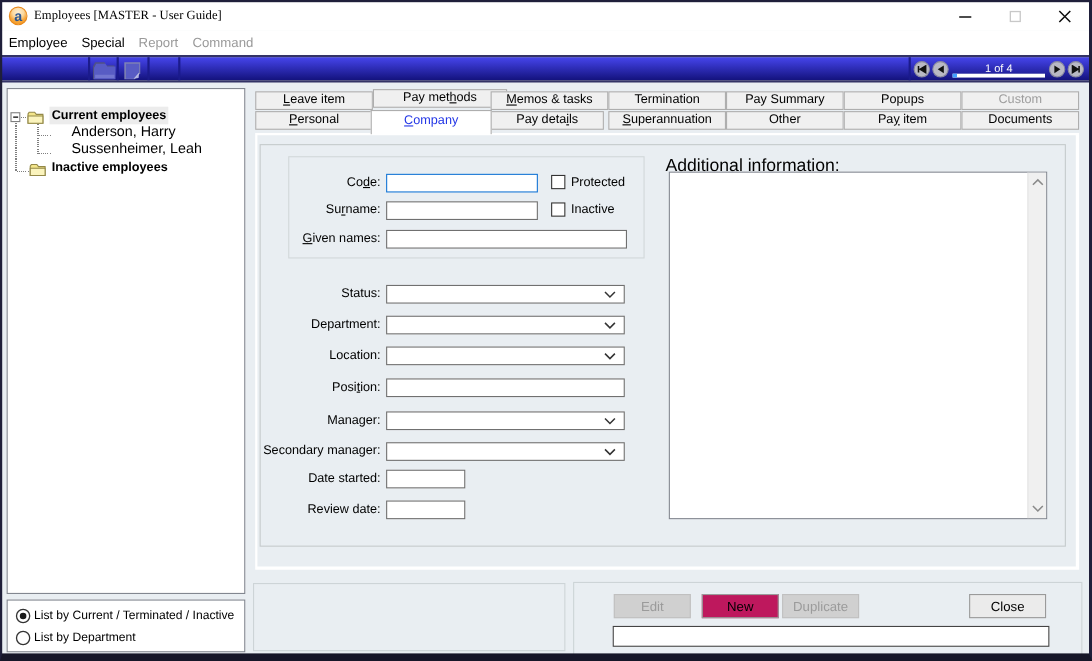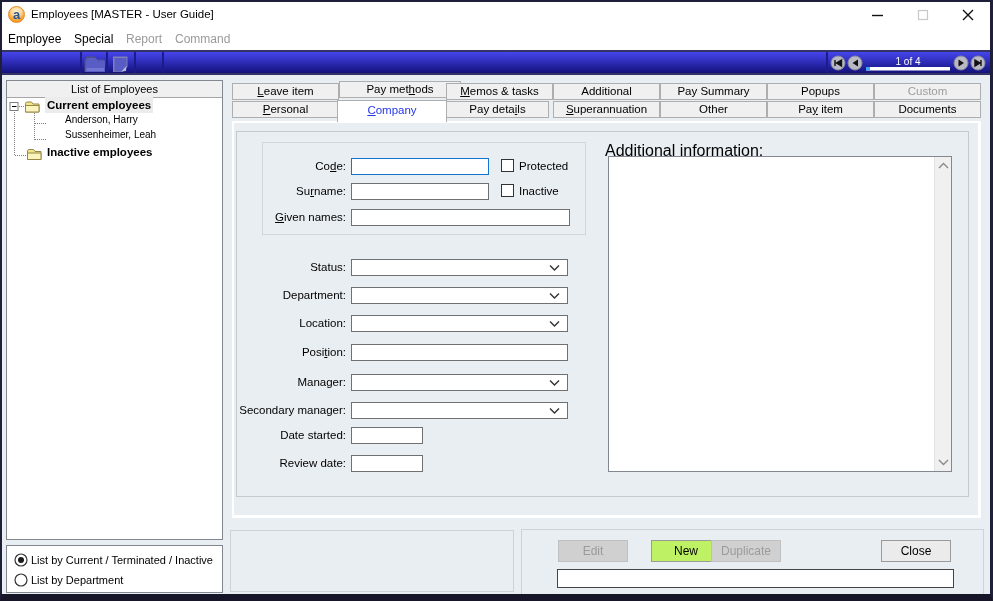--- a/index.html
+++ b/index.html
@@ -12,42 +12,42 @@
   border-top:2px solid #1f1f3a; border-left:2px solid #1f1f3a;
   border-right:3px solid #1f1f3a; border-bottom:7px solid #161628; pointer-events:none; }
 
 
 #titlebar { position:absolute; left:0; top:0; width:990px; height:28px; background:#ffffff; }
 #appicon { position:absolute; left:8px; top:6px; width:17px; height:17px; border-radius:50%;
   background:radial-gradient(circle at 50% 28%, #fdeed2 0%, #fbd9a0 38%, #f7a93f 62%, #ef8d12 100%);
   border:1px solid #e8891b; }
 #appicon span { position:absolute; left:0; top:0; width:100%; height:100%;
   font-size:13px; font-weight:bold; color:#2b5591; text-align:center; line-height:15px; }
-#title { position:absolute; left:31px; top:8px; font-size:11.5px; color:#000; }
+#title { position:absolute; left:31px; top:8px; font-size:11.5px; color:#000;font-family:Liberation Serif, serif; }
 
 
 #menubar { position:absolute; left:0; top:28px; width:990px; height:22px; background:#ffffff; font-size:12px; }
 #menubar span { position:absolute; top:4px; }
 
 
 #bluebar { position:absolute; left:0; top:50px; width:990px; height:25px;
   background:linear-gradient(#4645ec, #13127c);
   border-top:2px solid #333366; border-bottom:2px solid #333366; }
 .sep { position:absolute; top:0; width:2px; height:21px; background:#1b1b8c; }
 #bluetitle { position:absolute; left:0; top:0px; width:100%; text-align:center;
   color:#ffffff; font-size:16.5px; font-weight:bold; }
 
 
 #main { position:absolute; left:0; top:75px; width:990px; height:519px; background:#e9eef2; }
 
 
 #tree { position:absolute; left:6px; top:5px; width:217px; height:460px; background:#ffffff; border:1px solid #828790; }
 #treehdr { position:absolute; left:0; top:0; width:100%; height:17px; background:#f0f0f0;
   border-bottom:1px solid #a6a6a6; text-align:center; font-size:11px; line-height:17px; }
-.trow { position:absolute; left:0; font-size:10px; height:16px; line-height:16px; white-space:nowrap; }
+.trow { position:absolute; left:0; font-size:13px; height:16px; line-height:16px; white-space:nowrap; }
 
 
 #radiobox { position:absolute; left:6px; top:470px; width:217px; height:48px; background:#ffffff; border:1px solid #828790; font-size:11px; white-space:nowrap; }
 
 
 .tab { position:absolute; height:17px; background:#f0f0f0; border:1px solid #aeaeae;
   font-size:11.5px; text-align:center; line-height:15px; }
 #tabpage { position:absolute; left:232px; top:46px; width:749px; height:397px; background:#e9eef2;
   border:2px solid #ffffff; border-bottom:3px solid #ffffff; border-right:3px solid #ffffff; }
 #innerpanel { position:absolute; left:2px; top:8px; width:733px; height:366px; border:1px solid #c5cacc; }
@@ -61,21 +61,20 @@
 
 
 .botpanel { position:absolute; background:#e9eef2; border:1px solid #cdd4d7; }
 .pbtn { position:absolute; width:70px; height:22px; font-size:12px; text-align:center; line-height:20px; }
 </style>
 </head>
 <body>
 <div id="main">
 
   <div id="tree">
-    <div id="treehdr">List of Employees</div>
     <svg width="215" height="100" style="position:absolute;left:0;top:18px;">
       <g stroke="#7f7f7f" stroke-width="1" stroke-dasharray="1,1" fill="none" shape-rendering="crispEdges">
         <line x1="12" y1="7.5" x2="19" y2="7.5"></line>
         <line x1="7.5" y1="13" x2="7.5" y2="57"></line>
         <line x1="8" y1="56.5" x2="19" y2="56.5"></line>
         <line x1="27.5" y1="14" x2="27.5" y2="41"></line>
         <line x1="28" y1="24.5" x2="40" y2="24.5"></line>
         <line x1="28" y1="40.5" x2="40" y2="40.5"></line>
       </g>
       <rect x="3" y="3.5" width="8" height="8" fill="#ffffff" stroke="#7f7f7f"></rect>
@@ -100,21 +99,21 @@
       <circle cx="14" cy="14" r="3" fill="#1a1a1a"></circle>
       <circle cx="14" cy="34" r="6" fill="#ffffff" stroke="#333333" stroke-width="1.2"></circle>
     </svg>
     <div style="position:absolute;left:24px;top:8px;">List by Current / Terminated / Inactive</div>
     <div style="position:absolute;left:24px;top:28px;">List by Department</div>
   </div>
 
   <div class="tab" style="left:232px; top:8px;  width:107px;"><u>L</u>eave item</div>
   <div class="tab" style="left:339px; top:6px;  width:122px;">Pay met<u>h</u>ods</div>
   <div class="tab" style="left:446px; top:8px;  width:107px;"><u>M</u>emos &amp; tasks</div>
-  <div class="tab" style="left:553px; top:8px;  width:107px;">Additional</div>
+  <div class="tab" style="left:553px; top:8px;  width:107px;">Termination</div>
   <div class="tab" style="left:660px; top:8px;  width:107px;">Pay Summary</div>
   <div class="tab" style="left:767px; top:8px;  width:107px;">Popups</div>
   <div class="tab" style="left:874px; top:8px;  width:107px; color:#9d9d9d;">Custom</div>
 
   <div class="tab" style="left:232px; top:26px; width:107px;"><u>P</u>ersonal</div>
   <div class="tab" style="left:337px; top:25px; width:110px; height:22px; background:#ffffff; border-bottom:none; color:#2336e6; line-height:19px; z-index:3;"><u>C</u>ompany</div>
   <div class="tab" style="left:446px; top:26px; width:103px;">Pay deta<u>i</u>ls</div>
   <div class="tab" style="left:553px; top:26px; width:107px;"><u>S</u>uperannuation</div>
   <div class="tab" style="left:660px; top:26px; width:107px;">Other</div>
   <div class="tab" style="left:767px; top:26px; width:107px;">Pa<u>y</u> item</div>
@@ -189,21 +188,21 @@
           <path d="M4 11 L8.5 6.5 L13 11" fill="none" stroke="#8a8a8a" stroke-width="1.4"></path>
           <path d="M4 303 L8.5 307.5 L13 303" fill="none" stroke="#8a8a8a" stroke-width="1.4"></path>
         </svg>
       </div>
     </div>
   </div>
 
   <div class="botpanel" style="left:230px; top:455px; width:284px; height:62px;"></div>
   <div class="botpanel" style="left:521px; top:454px; width:463px; height:77px;">
     <div class="pbtn" style="left:36px; top:10px; background:#d0d0d0; border:1px solid #c0c0c0; color:#9b9b9b;">Edit</div>
-    <div class="pbtn" style="left:129px; top:10px; background:#bef264; border:1px solid #9a9a9a;">New</div>
+    <div class="pbtn" style="left:116px; top:10px; background:#be185d; border:1px solid #9a9a9a;">New</div>
     <div class="pbtn" style="left:189px; top:10px; background:#d0d0d0; border:1px solid #c0c0c0; color:#9b9b9b;">Duplicate</div>
     <div class="pbtn" style="left:359px; top:10px; background:#ebebeb; border:1px solid #9a9a9a;">Close</div>
     <div class="abs" style="left:35px; top:39px; width:397px; height:19px; background:#ffffff; border:1px solid #444444;"></div>
   </div>
 </div>
 
 <div id="bluebar">
   <div class="sep" style="left:80px;"></div>
   <div class="sep" style="left:106px;"></div>
   <div class="sep" style="left:134px;"></div>

